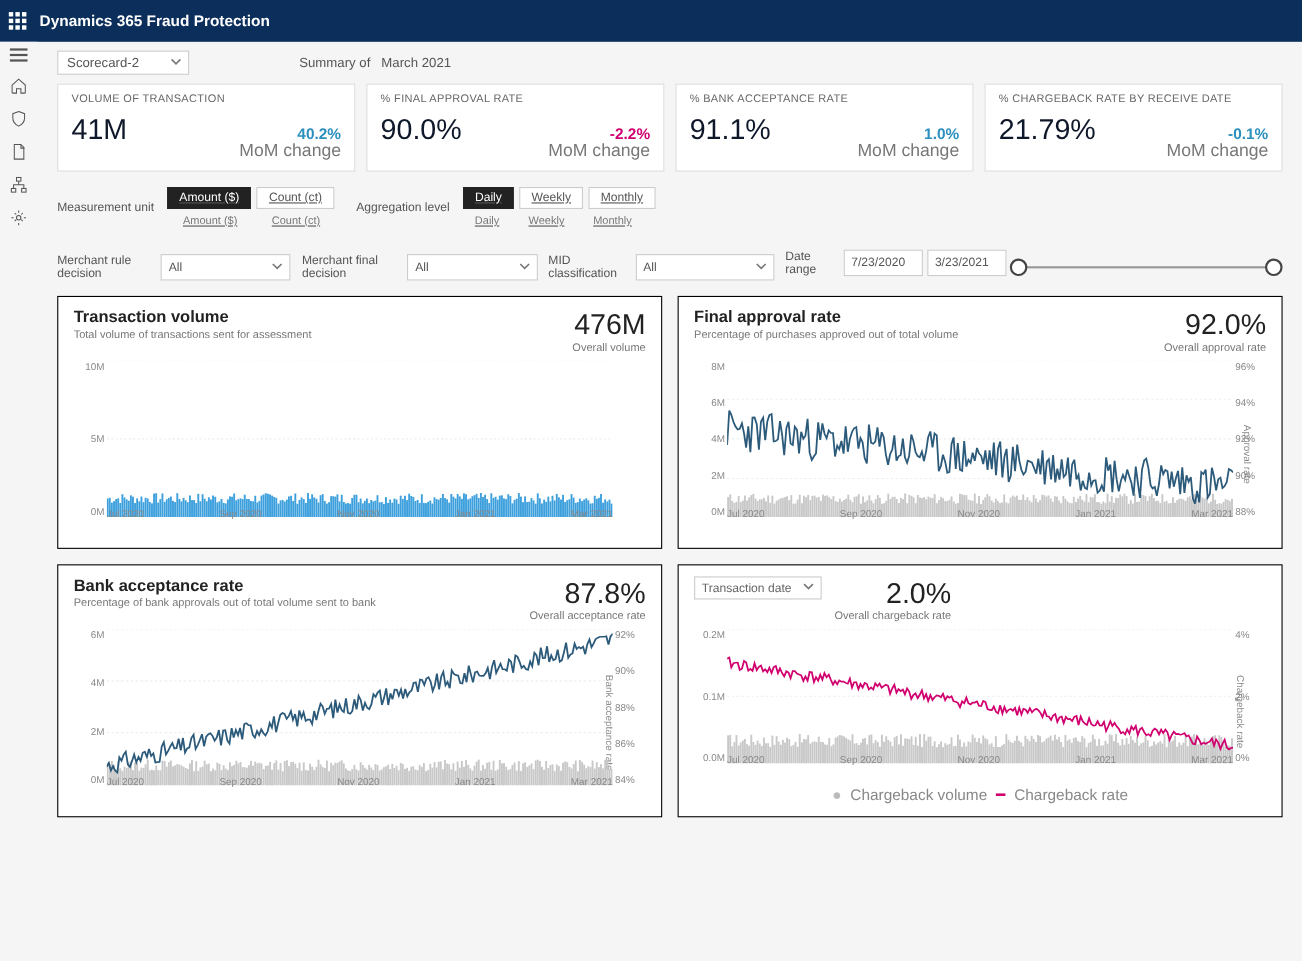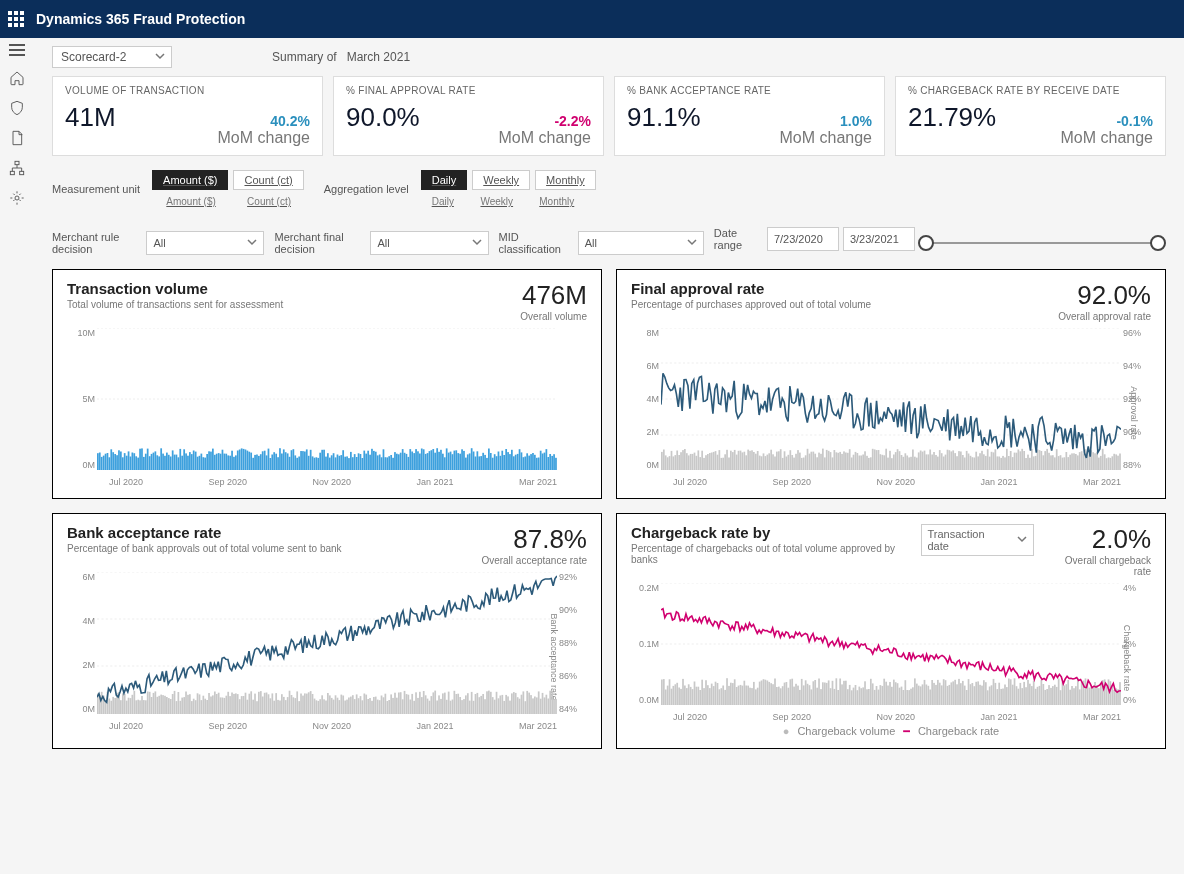--- a/index.html
+++ b/index.html
@@ -52,29 +52,29 @@
 .charts { display: grid; grid-template-columns: 1fr 1fr; gap: 14px; margin-top: 14px; }
 .card { border: 1px solid #000000; background: #fff; padding: 10px 14px; }
 .card-head { display: flex; justify-content: space-between; align-items: flex-start; }
 .card-title { font-size: 15px; font-weight: 600; color: #222; }
 .card-sub { font-size: 10px; color: #777; margin-top: 2px; }
 .card-big { font-size: 26px; color: #222; text-align: right; }
 .card-biglabel { font-size: 10px; color: #777; text-align: right; }
 .chart { height: 160px; position: relative; margin-top: 6px; }
 .axis-y { position: absolute; left: 0; top: 0; bottom: 18px; width: 28px; font-size: 9px; color: #888; display: flex; flex-direction: column; justify-content: space-between; text-align: right; }
 .axis-y2 { position: absolute; right: 0; top: 0; bottom: 18px; width: 28px; font-size: 9px; color: #888; display: flex; flex-direction: column; justify-content: space-between; }
-.axis-x { position: absolute; bottom: 1px; left: 30px; right: 30px; display: flex; justify-content: space-between; font-size: 9px; color: #888; margin-left: 12px; }
+.axis-x { position: absolute; bottom: 16px; left: 30px; right: 30px; display: flex; justify-content: space-between; font-size: 9px; color: #888; }
 .plot { position: absolute; left: 30px; right: 30px; top: 0; bottom: 18px; }
 .grid line { stroke: #eee; stroke-dasharray: 2 2; }
 .bars rect { fill: #3da0dd; }
 .bars-g rect { fill: #c8c8c8; }
 .line-blue { fill: none; stroke: #2c5a7a; stroke-width: 1.5; }
 .line-pink { fill: none; stroke: #d0006f; stroke-width: 1.5; }
 .ylabel { position: absolute; right: -10px; top: 50%; transform: rotate(90deg); font-size: 9px; color: #888; transform-origin: center; }
-.legend { font-size: 11px; color: #888; text-align: center; margin-top: 2px; }
+.legend { font-size: 14px; color: #888; text-align: center; margin-top: 2px; }
 .legend span { margin: 0 4px; }
 .cv svg { width: 10px; height: 10px; stroke: #777; fill: none; stroke-width: 1.5; }
 .dd2 { border: 1px solid #ccc; background: #fff; font-size: 11px; padding: 3px 6px; display: flex; align-items: center; gap: 10px; color: #666; }
 </style>
 </head>
 <body>
 
 <div class="topbar">
   <div class="waffle">
       <span></span>
@@ -1104,26 +1104,20 @@
               <span>Sep 2020</span>
               <span>Nov 2020</span>
               <span>Jan 2021</span>
               <span>Mar 2021</span>
             </div>
         </div>
       </div>
 
       <div class="card">
         <div class="card-head">
-          <div style="display:flex;align-items:center;gap:12px;">
-            <div>
-              <div class="card-title">Chargeback rate by</div>
-              <div class="card-sub">Percentage of chargebacks out of total volume approved by banks</div>
-            </div>
-          </div>
           <div style="display:flex;align-items:flex-start;gap:12px;">
             <div class="dd2">
                 <span>Transaction date</span>
                 <span class="cv"><svg viewBox="0 0 10 10">
                     <path d="M1 3l4 4 4-4"></path>
                   </svg></span>
               </div>
             <div>
                 <div class="card-big">2.0%</div>
                  <div class="card-biglabel">Overall chargeback rate</div>

